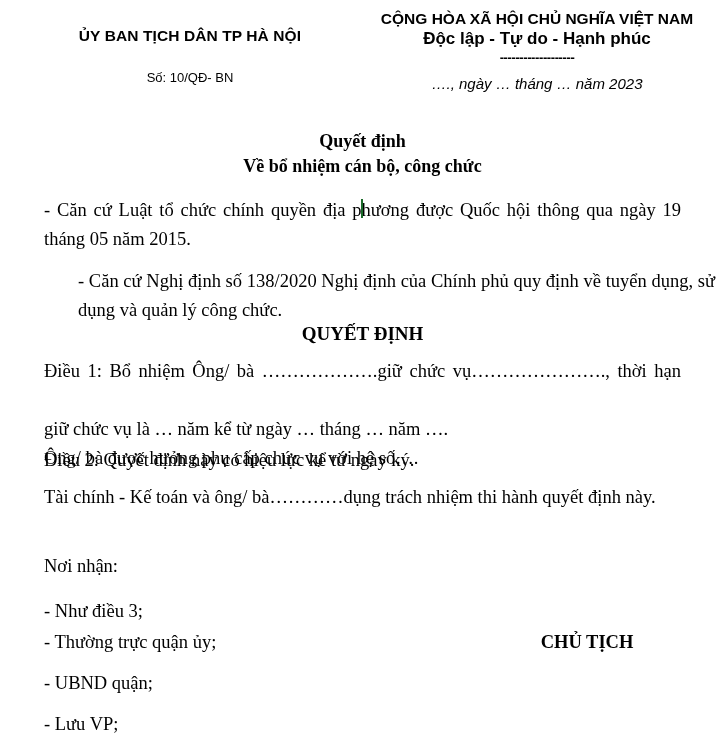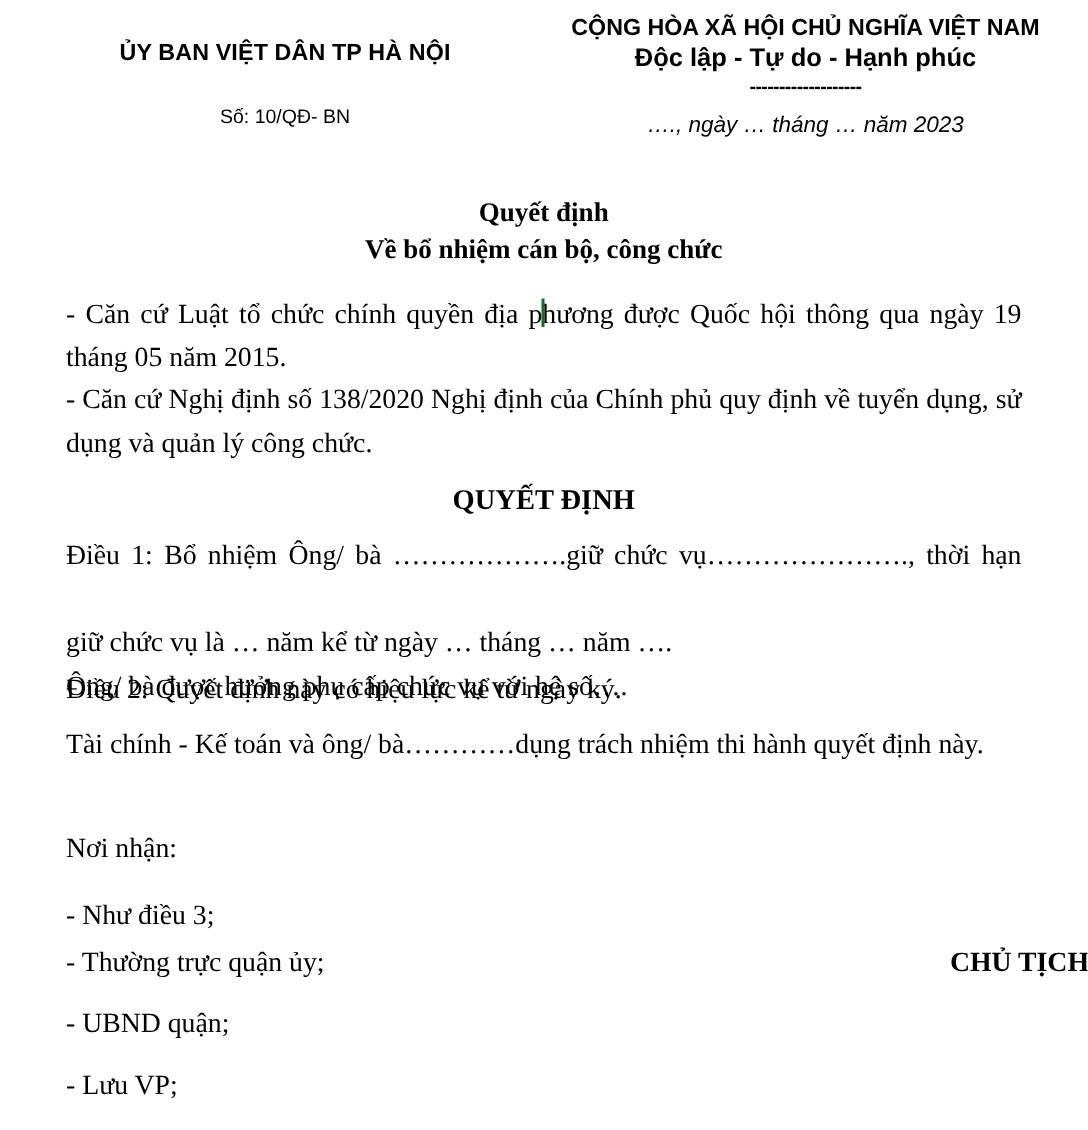--- a/index.html
+++ b/index.html
@@ -125,21 +125,21 @@
     font-size: 18.5px;
     line-height: 29px;
     text-align: justify;
     text-justify: inter-word;
   }
   .para.nojust {
     text-align: left;
   }
 
   .p-canhu1 { top: 196px; }
-  .p-canhu2 { top: 253px; }
+  .p-canhu2 { top: 267px; margin-left: 34px; }
 
   .heading-qd {
     position: absolute;
     left: 0;
     top: 321px;
     width: 637px;
     text-align: center;
     font-size: 19px;
     font-weight: bold;
     line-height: 26px;
@@ -156,21 +156,21 @@
   .recv-1 { top: 597px; }
   .recv-2 { top: 628px; }
   .recv-3 { top: 669px; }
   .recv-4 { top: 710px; }
 
   .signer {
     position: absolute;
     top: 628px;
     left: 404px;
     width: 278px;
-    text-align: right;
+    text-align: center;
     font-size: 18.5px;
     font-weight: bold;
     line-height: 29px;
   }
 
   
   .jline {
     display: block;
     text-align: justify;
     text-justify: inter-word;
@@ -194,21 +194,21 @@
   }
 </style>
 </head>
 <body>
 
 <div class="page">
 
   <div class="header">
 
     <div class="hdr-col hdr-left">
-      <div class="agency-name">ỦY BAN VIỆT DÂN TP HÀ NỘI</div>
+      <div class="agency-name">ỦY BAN TỊCH DÂN TP HÀ NỘI</div>
       <div class="doc-number">Số: 10/QĐ- BN</div>
     </div>
 
     <div class="hdr-col hdr-right">
       <div class="nation-line1">CỘNG HÒA XÃ HỘI CHỦ NGHĨA VIỆT NAM</div>
       <div class="nation-line2">Độc lập - Tự do - Hạnh phúc</div>
       <div class="dash-rule">-------------------</div>
       <div class="date-line">…., ngày … tháng … năm 2023</div>
     </div>
 

